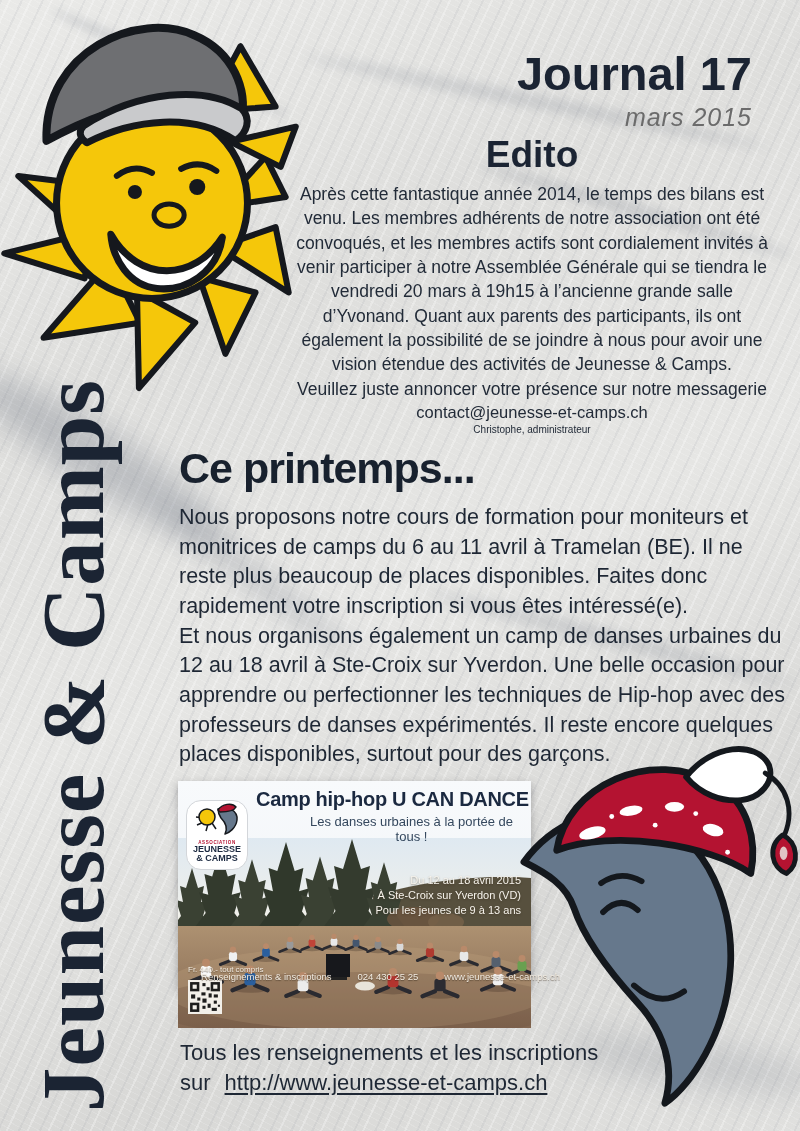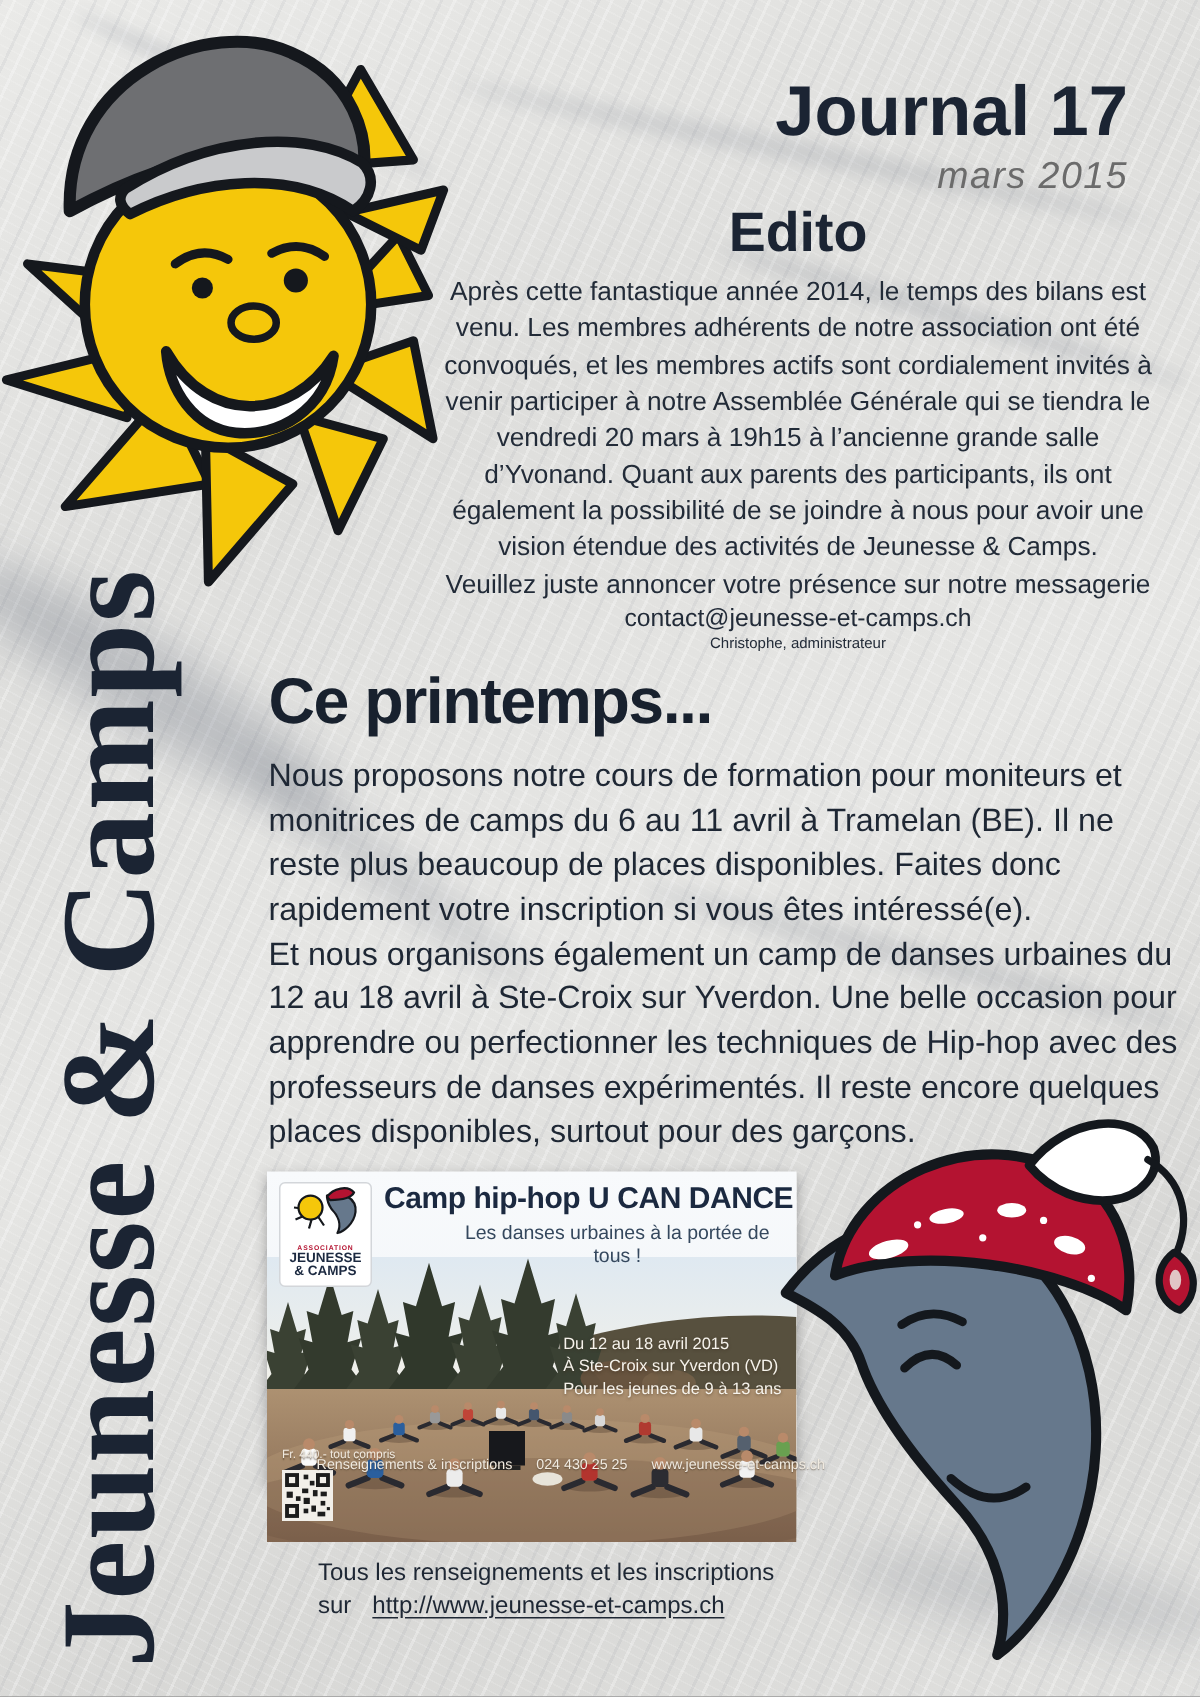--- a/index.html
+++ b/index.html
@@ -43,35 +43,35 @@
   .printemps{position:absolute;left:179px;top:444px;width:606px;z-index:4;}
   .printemps h2{margin:0 0 10px 0;font-size:43px;font-weight:700;color:#18212e;letter-spacing:-1px;}
   .printemps p{margin:0;font-size:21.5px;line-height:1.38;color:#1e2734;}
 
   
   .poster{position:absolute;left:178px;top:781px;width:353px;height:210px;margin:0;z-index:5;
     background:linear-gradient(#f8fafc,#eef2f6);box-shadow:0 3px 8px rgba(40,40,45,.35);}
   .poster-head{position:absolute;left:78px;right:4px;top:7px;text-align:center;z-index:3;}
   .poster-title{font-size:20px;font-weight:700;color:#1b2940;letter-spacing:-.3px;white-space:nowrap;}
   .poster-subtitle{font-size:13px;color:#35485e;margin-top:3px;padding-left:40px;}
-  .poster-logo{position:absolute;left:8px;top:7px;width:62px;height:70px;background:#fff;border:1px solid #d3d6da;
-    border-radius:4px;z-index:3;text-align:center;padding-top:2px;box-sizing:border-box;}
+  .poster-logo{position:absolute;left:8px;top:19px;width:62px;height:70px;background:#fff;border:1px solid #d3d6da;
+    border-radius:15px;z-index:3;text-align:center;padding-top:2px;box-sizing:border-box;}
   .logo-assoc{font-size:4.5px;letter-spacing:.6px;color:#b41331;font-weight:700;margin-top:1px;}
   .logo-name{font-size:9px;font-weight:700;color:#1b2940;line-height:1.05;}
   .poster-photo{position:absolute;left:0;top:57px;width:353px;height:190px;z-index:1;}
-  .poster-info{position:absolute;right:10px;top:108px;z-index:3;color:#f6f3ec;
+  .poster-info{position:absolute;right:10px;top:92px;z-index:3;text-align:right;color:#f6f3ec;
     font-size:11px;line-height:15px;text-shadow:0 1px 2px rgba(60,45,30,.55);}
   .poster-price{position:absolute;left:10px;top:184px;z-index:3;color:#efe9df;font-size:8px;
     text-shadow:0 1px 1px rgba(60,45,30,.6);}
   .qr{position:absolute;left:10px;top:199px;width:34px;height:34px;z-index:3;}
-  .poster-contact{position:absolute;left:58px;right:6px;bottom:9px;z-index:3;display:flex;gap:16px;
+  .poster-contact{position:absolute;left:58px;right:6px;bottom:9px;z-index:3;display:flex;gap:26px;
     justify-content:center;color:#f1ebe1;font-size:9.5px;text-shadow:0 1px 1px rgba(60,45,30,.6);white-space:nowrap;text-align:center;}
 
   
-  .footer{position:absolute;left:180px;top:1038px;z-index:4;font-size:16px;line-height:1.35;color:#1e2734;margin-left:32px;}
+  .footer{position:absolute;left:180px;top:1038px;z-index:4;font-size:22px;line-height:1.35;color:#1e2734;}
   .footer-link{color:#1e2734;text-decoration:underline;text-underline-offset:3px;}
   .footer-line2 .prefix{margin-right:14px;}
 
   .sun{position:absolute;left:-12px;top:-10px;width:322px;height:402px;z-index:6;}
   .moon{position:absolute;left:520px;top:716px;width:280px;height:398px;z-index:8;}
 </style>
 </head>
 <body>
 
 <div class="page">

